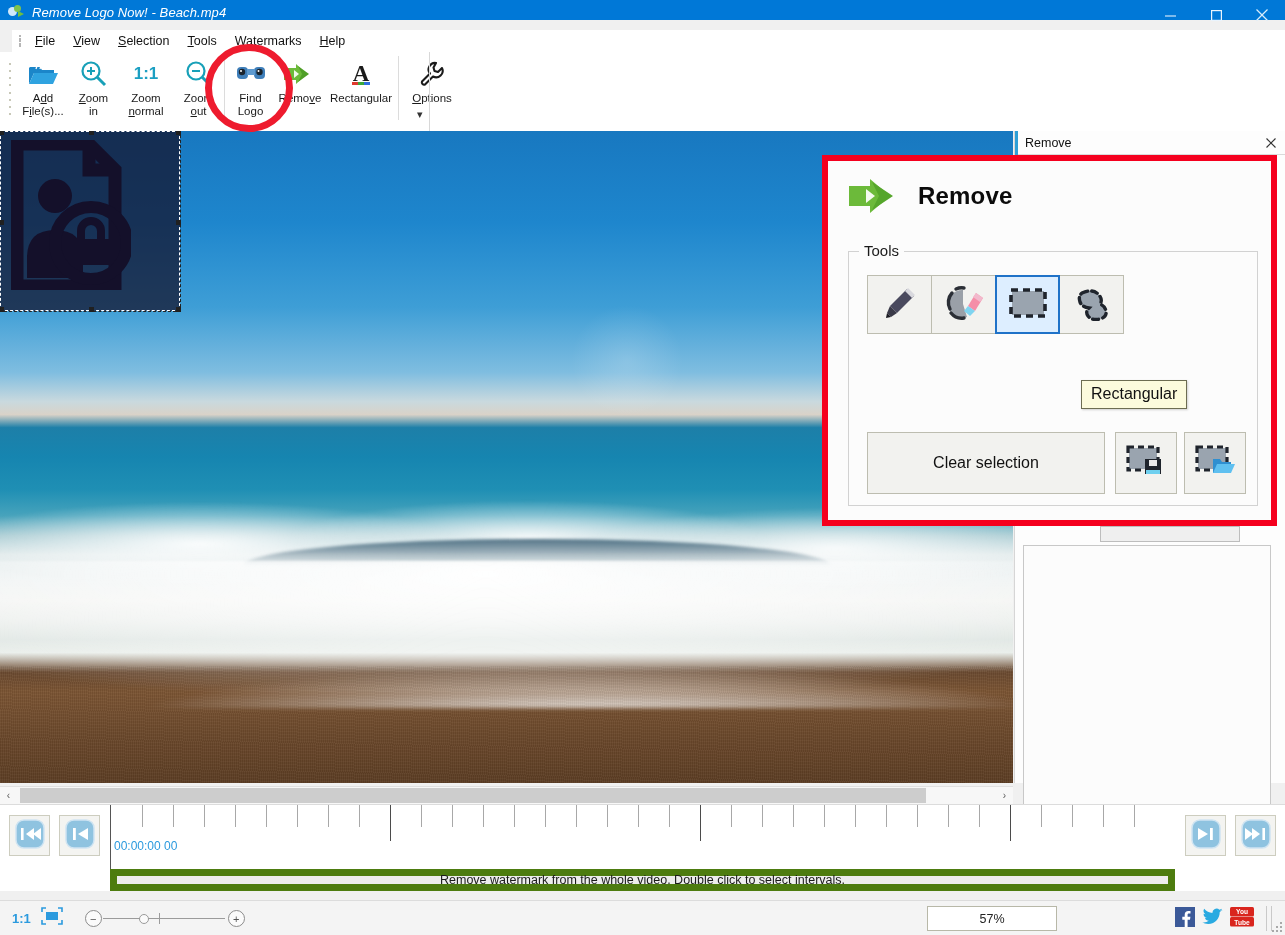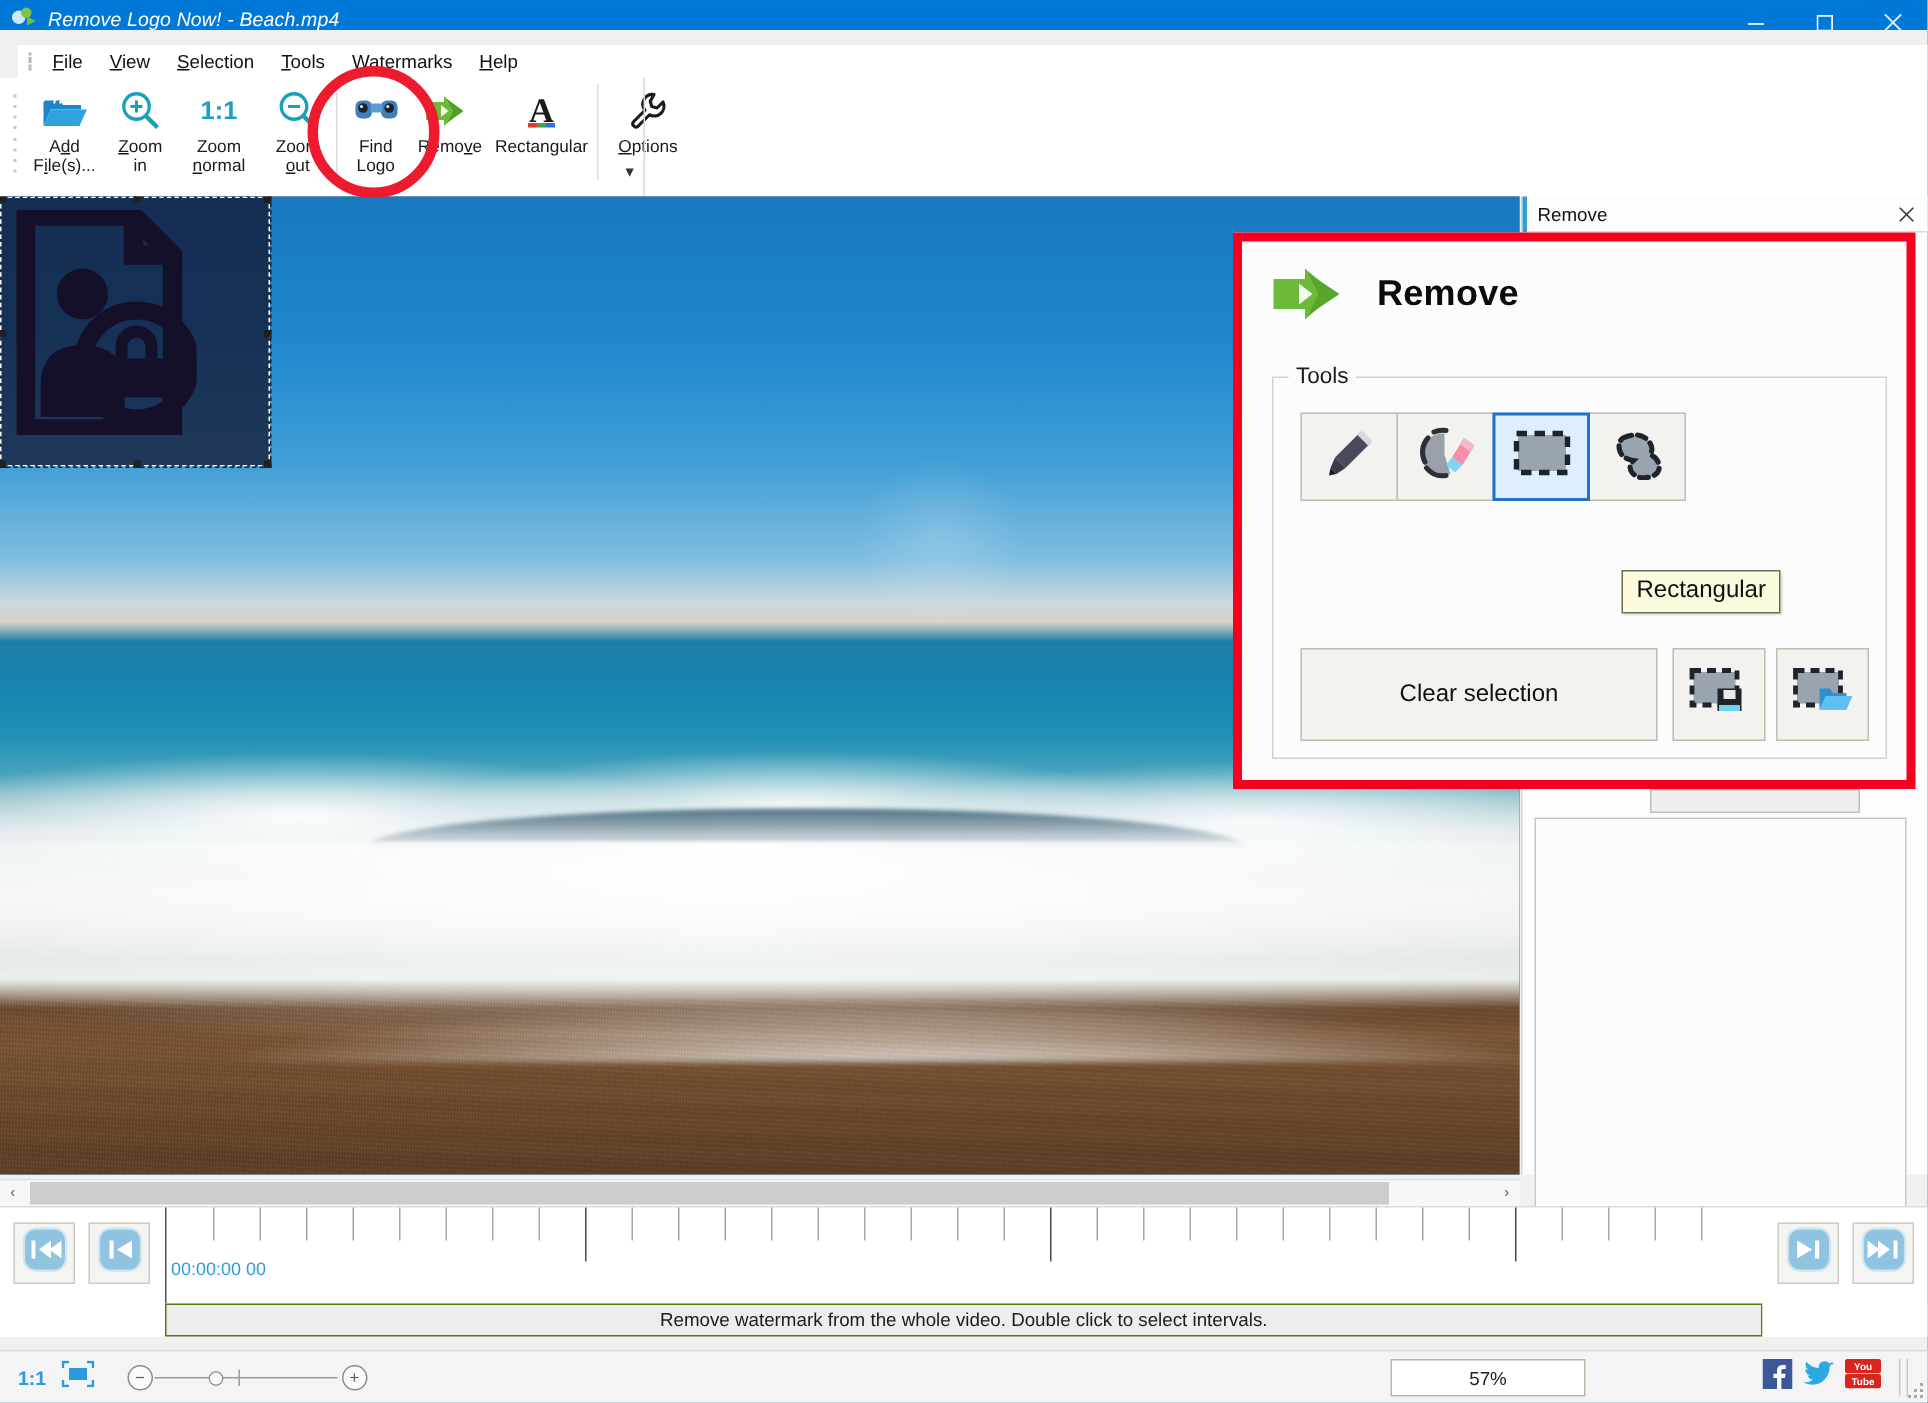--- a/index.html
+++ b/index.html
@@ -246,21 +246,21 @@
     font-family: "Liberation Sans", sans-serif;
   }
 
   
   .statusrow {
     position: absolute; left: 0; top: 869px; width: 1285px; height: 22px;
     background: #fff; display:flex; align-items:center;
   }
   .status-left { width: 110px; height: 22px; background: #fff; }
   .status-hint {
-    flex: 1; height: 22px; background: #ededed; border: 1px solid #4d7c0f;
+    flex: 1; height: 22px; background: #ededed; border: 7px solid #4d7c0f;
     display: flex; align-items: center; justify-content: center;
     font-size: 12.5px; color: #1b1b1b;
   }
   .status-right { width: 110px; height: 22px; background: #fff; }
 
   
   .bottombar {
     position: absolute; left: 0; top: 900px; width: 1285px; height: 35px;
     background: #f4f4f4; border-top: 1px solid #dcdcdc;
     display: flex; align-items: center;

